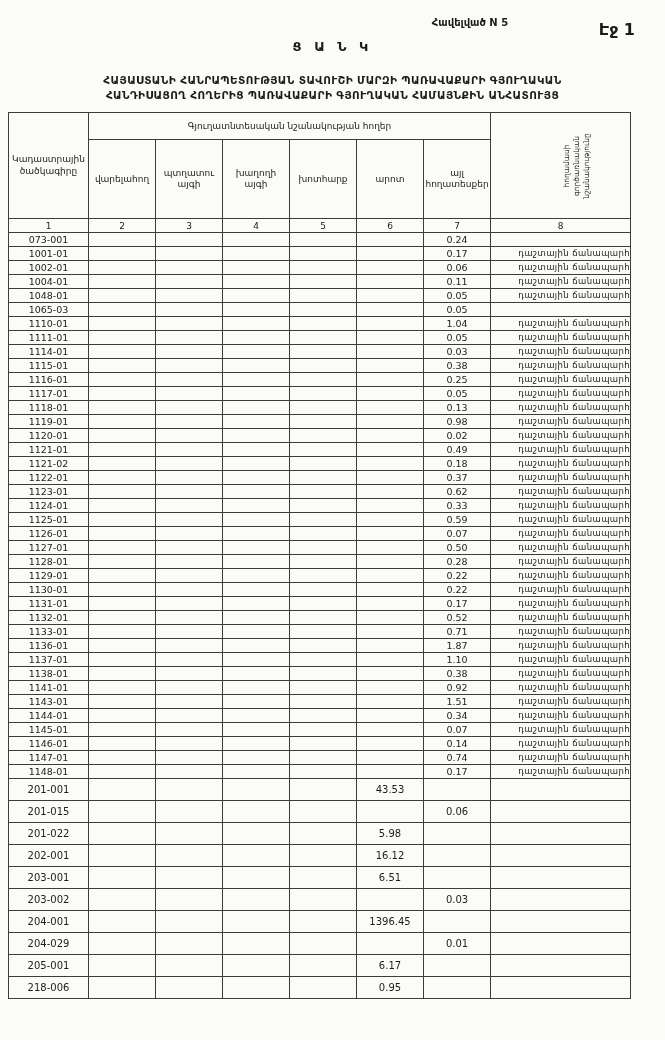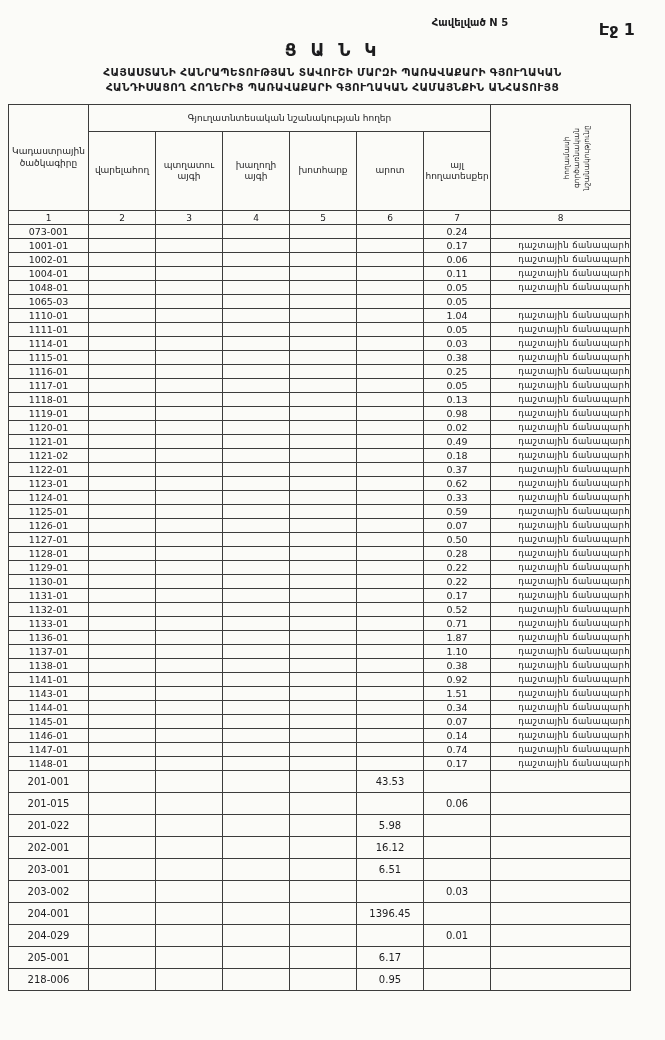--- a/index.html
+++ b/index.html
@@ -21,21 +21,21 @@
     width:320px; text-align:center;
     font-weight:bold; font-size:9.5px; line-height:1.3;
   }
   .annex-l1 { font-size:10px; margin-bottom:1px; }
 
   .title {
     margin-top:9px; text-align:center;
     font-weight:bold; font-size:10.5px; line-height:1.45;
     letter-spacing:0.4px;
   }
-  .title .cap { font-size:17px; letter-spacing:4px; margin-bottom:2px; }
+  .title .cap { font-size:13px; letter-spacing:4px; margin-bottom:16px; }
 
   table.land {
     border-collapse:collapse; table-layout:fixed;
     width:622px; margin:9px 0 0 8px;
   }
   .land th, .land td {
     border:1px solid #3c3c3c;
     padding:0; overflow:hidden;
     font-weight:normal;
   }

